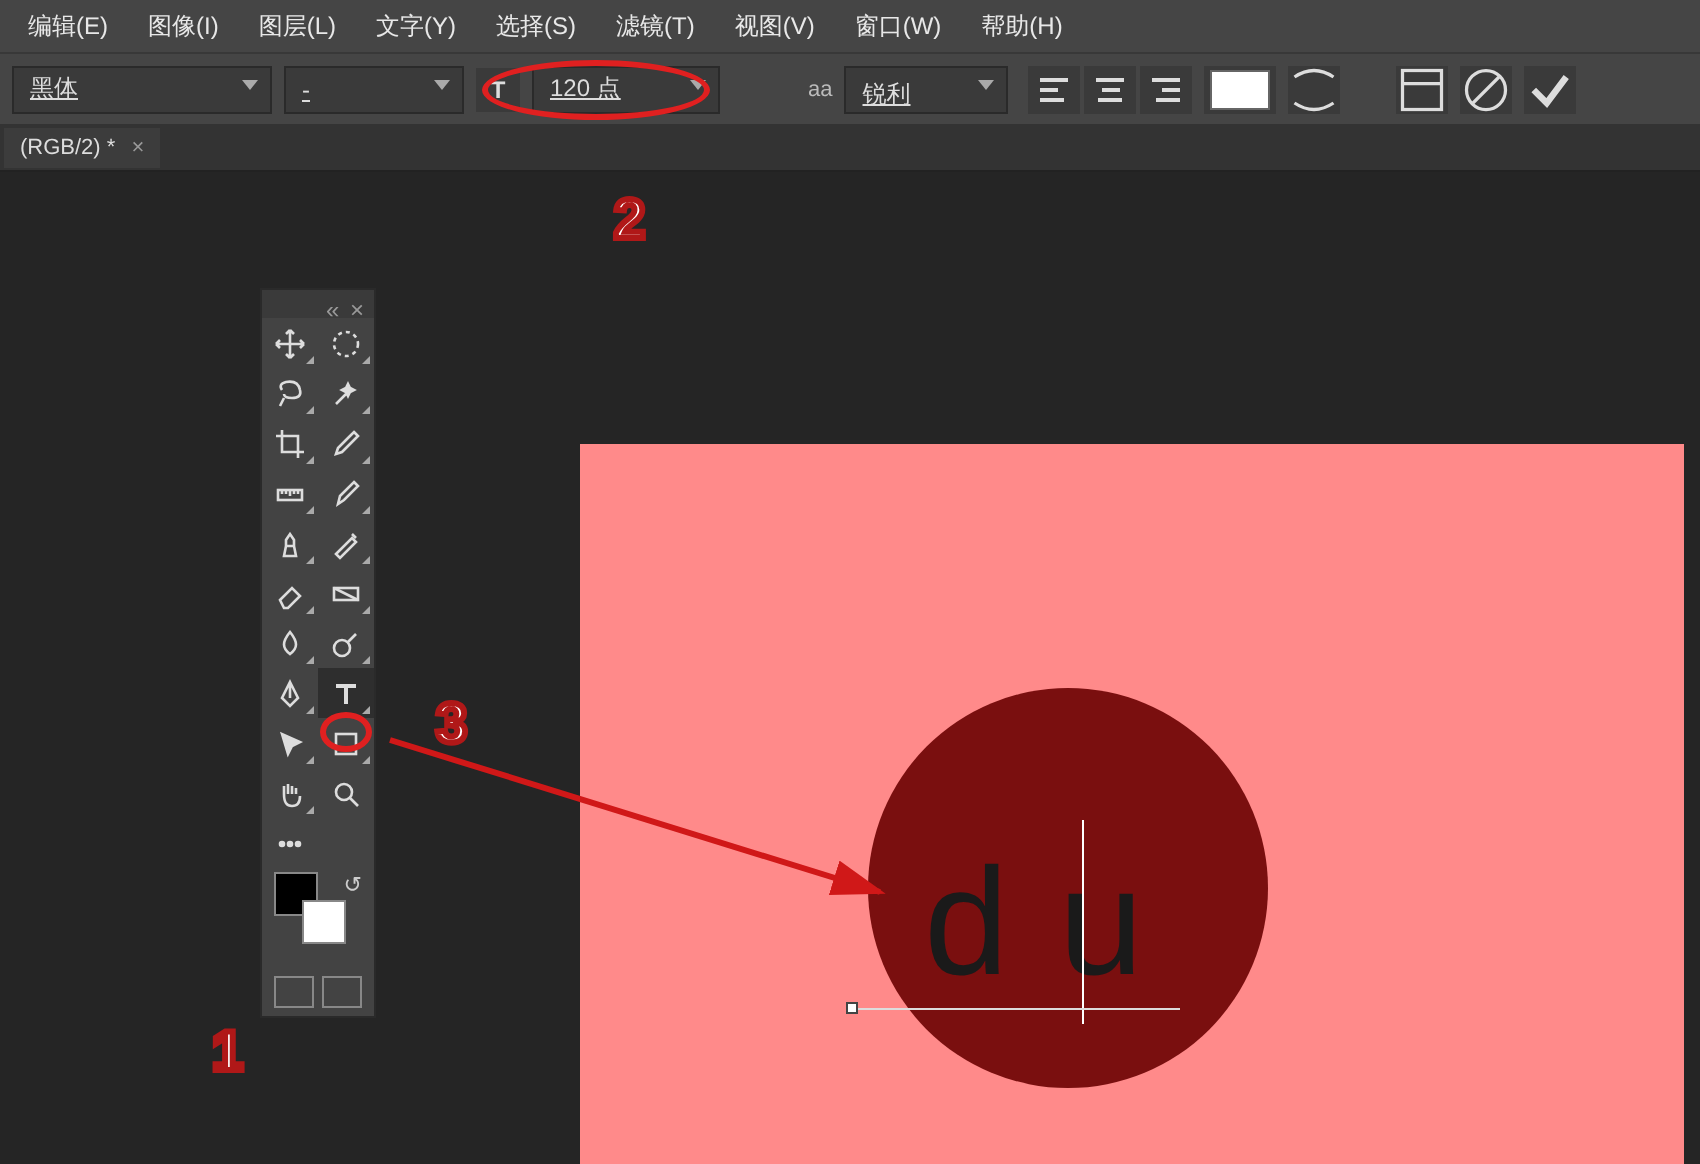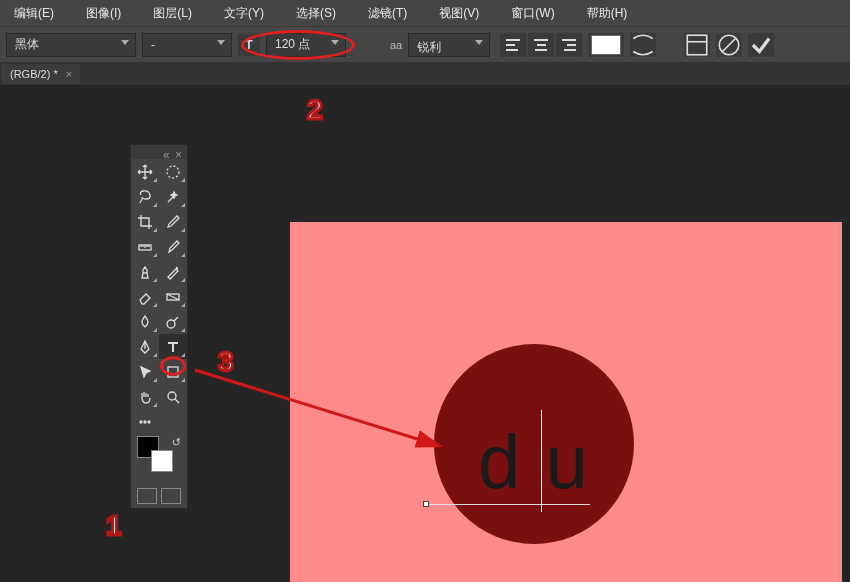--- a/index.html
+++ b/index.html
@@ -1,25 +1,25 @@
 <!DOCTYPE html>
 <html><head>
 <meta charset="utf-8">
 <style>
 * { margin: 0; padding: 0; box-sizing: border-box; font-family: "Microsoft YaHei", Arial, sans-serif; }
 body { background: #252525; width: 850px; height: 582px; overflow: hidden; color: #ccc; font-size: 12px; }
 
-.menubar { display: flex; height: 26px; background: #454545; align-items: center; padding: 0 4px; gap: 12px; }
+.menubar { display: flex; height: 26px; background: #454545; align-items: center; padding: 0 4px; gap: 0; }
 .menubar .mi { padding: 4px 10px; cursor: default; color: #e8e8e8; }
 
 .optbar { display: flex; height: 36px; background: #454545; align-items: center; padding: 0 6px; gap: 6px; border-top: 1px solid #383838; }
-.sel { background: #3a3a3a; border: 1px solid #2a2a2a; color: #ddd; height: 24px; display: flex; align-items: center; padding: 0 8px; min-width: 60px; position: relative; }
+.sel { background: #3a3a3a; border: 1px solid #2a2a2a; color: #ddd; height: 24px; display: flex; align-items: center; padding: 0 8px; min-width: 60px; position: relative; text-decoration: underline; }
 .sel.font { width: 130px; }
 .sel.style { width: 90px; }
-.sel.size { width: 80px; }
+.sel.size { width: 94px; }
 .sel.aa { width: 82px; align-items: flex-end; }
 .sel .chev { position: absolute; right: 6px; top: 6px; width: 0; height: 0; border-left: 4px solid transparent; border-right: 4px solid transparent; border-top: 5px solid #aaa; }
 .ticon { width: 22px; height: 22px; background: #3a3a3a; display: flex; align-items: center; justify-content: center; font-weight: bold; color: #ddd; }
 .aalabel { font-size: 11px; color: #bbb; padding-left: 38px; }
 .btngrp { display: flex; gap: 2px; margin-left: 4px; }
 .ibtn { width: 26px; height: 24px; background: #3a3a3a; display: flex; align-items: center; justify-content: center; color: #ddd; }
 .alignlines { width: 14px; height: 12px; display: flex; flex-direction: column; justify-content: space-between; }
 .alignlines span { height: 2px; background: #ddd; display: block; }
 .al .l1 { width: 14px; } .al .l2 { width: 9px; } .al .l3 { width: 12px; }
 .ac .l1 { width: 14px; } .ac .l2 { width: 9px; margin: 0 auto; } .ac .l3 { width: 12px; margin: 0 auto; }
@@ -42,21 +42,21 @@
 .tool .tri { position: absolute; right: 2px; bottom: 2px; width: 0; height: 0; border-right: 4px solid #aaa; border-top: 4px solid transparent; }
 .swatches { padding: 4px 6px 2px; position: relative; height: 50px; }
 .swatches .fg { position: absolute; width: 22px; height: 22px; background: #000; border: 1px solid #888; left: 6px; top: 2px; }
 .swatches .bg { position: absolute; width: 22px; height: 22px; background: #fff; border: 1px solid #888; left: 20px; top: 16px; }
 .swatches .swap { position: absolute; right: 6px; top: 2px; color: #ccc; font-size: 11px; }
 .qmask { display: flex; padding: 4px; gap: 4px; justify-content: center; }
 .qmask .qb { width: 20px; height: 16px; border: 1px solid #888; }
 
 .canvas { position: absolute; left: 290px; top: 136px; width: 552px; height: 360px; background: #ff8a8a; }
 .darkcircle { position: absolute; left: 144px; top: 122px; width: 200px; height: 200px; background: #7a0f0f; border-radius: 50%; }
-.txt { position: absolute; left: 188px; top: 196px; font-size: 76px; font-family: "SimHei", sans-serif; color: #1a1a1a; letter-spacing: 2px; }
+.txt { position: absolute; left: 172px; top: 196px; font-size: 76px; font-family: "SimHei", sans-serif; color: #1a1a1a; letter-spacing: 2px; }
 .cursor { position: absolute; left: 251px; top: 188px; width: 1px; height: 102px; background: #fff; }
 .underline { position: absolute; left: 136px; top: 282px; width: 164px; height: 1px; background: #ddd; }
 .handle { position: absolute; width: 6px; height: 6px; background: #fff; border: 1px solid #444; }
 
 .anno { position: absolute; font-family: Arial, sans-serif; font-weight: 900; font-size: 28px; color: #fff; -webkit-text-stroke: 3px #b01818; pointer-events: none; }
 .a1 { left: 106px; top: 424px; }
 .a2 { left: 307px; top: 14px; }
 .a3 { left: 218px; top: 260px; }
 .rc3 { width: 26px; height: 20px; left: 160px; top: 270px; }
 

